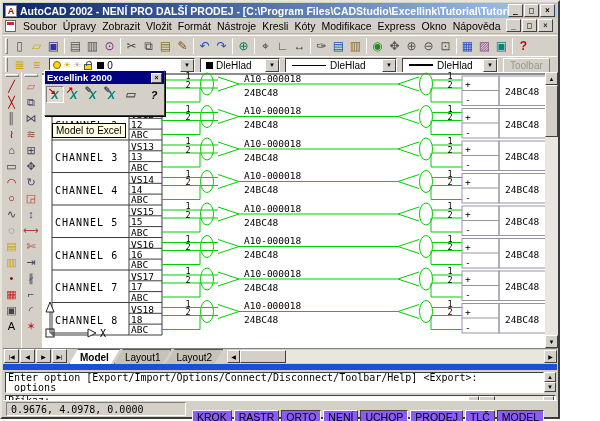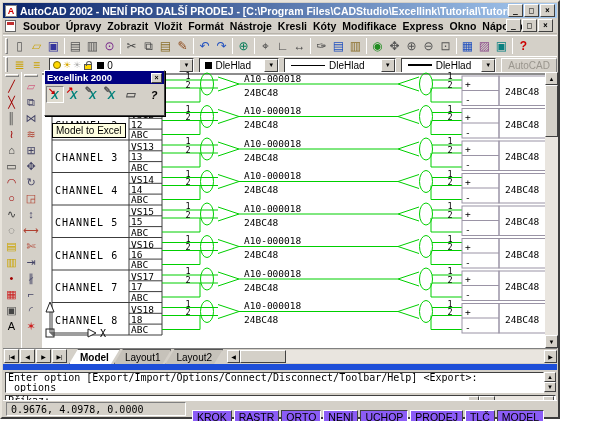--- a/index.html
+++ b/index.html
@@ -7,21 +7,21 @@
   #app { position:absolute; left:0; top:0; width:560px; height:419px; background:#d4d0c8; border:2px solid; border-color:#e8e4dc #3c3c3c #3c3c3c #e8e4dc; }
 
   
   .titlebar { position:absolute; left:1px; top:1px; width:554px; height:15px; background:linear-gradient(90deg,#0a246a,#a6caf0); display:flex; align-items:center; color:#fff; font-weight:bold; font-size:10.5px; overflow:hidden; }
   .appicon { width:12px; height:12px; background:#fff; border:1px solid #888; color:#c00; font-weight:bold; font-size:9px; line-height:10px; text-align:center; margin:0 3px 0 2px; flex:none; }
   .titletext { white-space:nowrap; overflow:hidden; flex:1; }
   .winbtns { display:flex; gap:1px; margin-right:2px; flex:none; }
   .wbtn { width:15px; height:13px; background:#d4d0c8; border:1px solid; border-color:#fff #404040 #404040 #fff; font-size:8px; line-height:11px; text-align:center; color:#000; font-family:"DejaVu Sans Mono",monospace; }
 
   
-  .menubar { position:absolute; left:1px; top:16px; width:554px; height:16px; background:#d4d0c8; display:flex; align-items:center; border-bottom:1px solid #b8b4ac;font-weight:bold; }
+  .menubar { position:absolute; left:1px; top:16px; width:554px; height:16px; background:#d4d0c8; display:flex; align-items:center; border-bottom:1px solid #b8b4ac; }
   .docicon { width:11px; height:12px; background:#fff; border:1px solid #666; margin:0 4px 0 2px; position:relative; flex:none; }
   .docicon::after { content:""; position:absolute; left:1px; top:1px; width:7px; height:3px; background:#c03030; }
   .menu-item { padding:1px 3px; font-size:10.5px; color:#000; white-space:nowrap; }
   .mdibtns { position:absolute; right:2px; top:1px; display:flex; gap:1px; }
 
   
   .tb1 { position:absolute; left:1px; top:33px; width:554px; height:21px; background:#d4d0c8; display:flex; align-items:center; border-top:1px solid #fff; }
   .grip { width:3px; height:16px; border:1px solid; border-color:#fff #808080 #808080 #fff; margin:0 3px 0 2px; flex:none; }
   .tbtn { width:17px; height:17px; display:flex; align-items:center; justify-content:center; font-size:12px; flex:none; }
   .tsep { width:1px; height:16px; background:#808080; border-right:1px solid #fff; margin:0 2px; flex:none; }
@@ -262,21 +262,21 @@
     <span class="combo" style="width:112px;">
       <span class="ltline"></span>
       <span>DleHlad</span>
       <span class="darr">▼</span>
     </span>
     <span class="combo" style="width:96px;">
       <span class="ltline" style="width:24px;height:2px;"></span>
       <span>DleHlad</span>
       <span class="darr">▼</span>
     </span>
-    <span class="graybtn">AutoCAD</span>
+    <span class="graybtn">Toolbar</span>
   </div>
 
   <div class="vtb" style="left:0;" id="drawtb">
       <span class="vgrip"></span>
       <span class="vbtn">
         <span style="color: rgb(160, 0, 0);">╱</span>
       </span>
       <span class="vbtn">
         <span style="color: rgb(160, 0, 0);">╳</span>
       </span>

